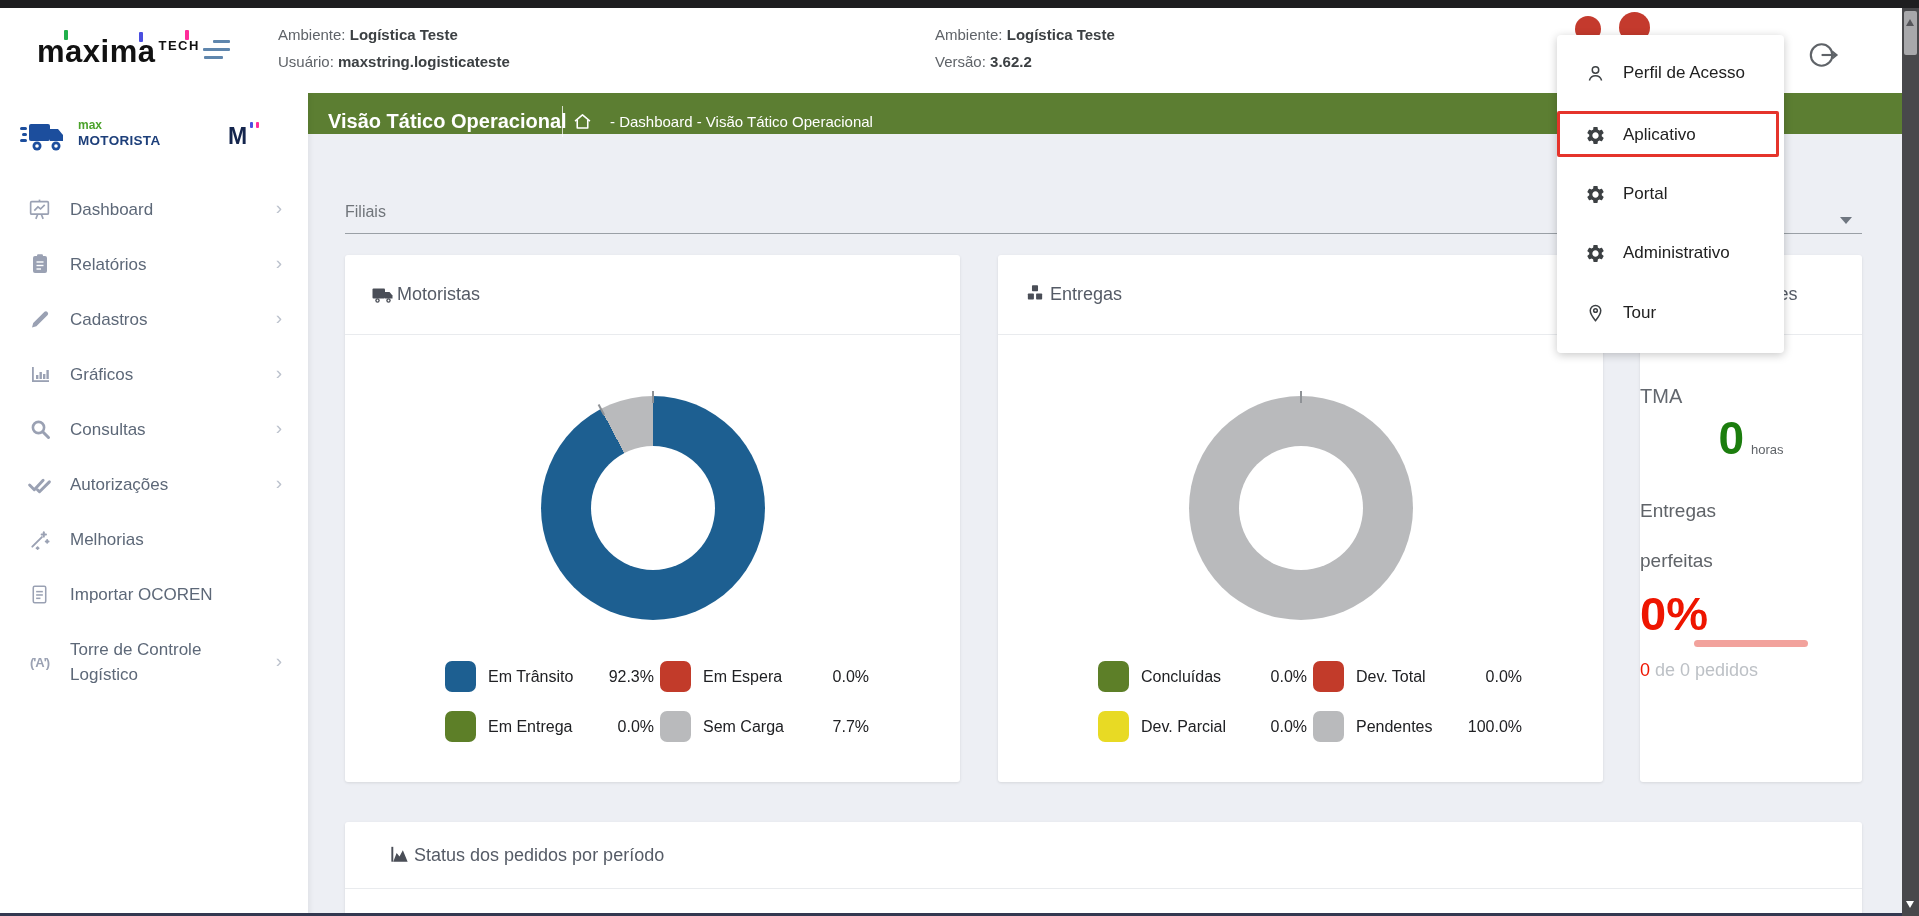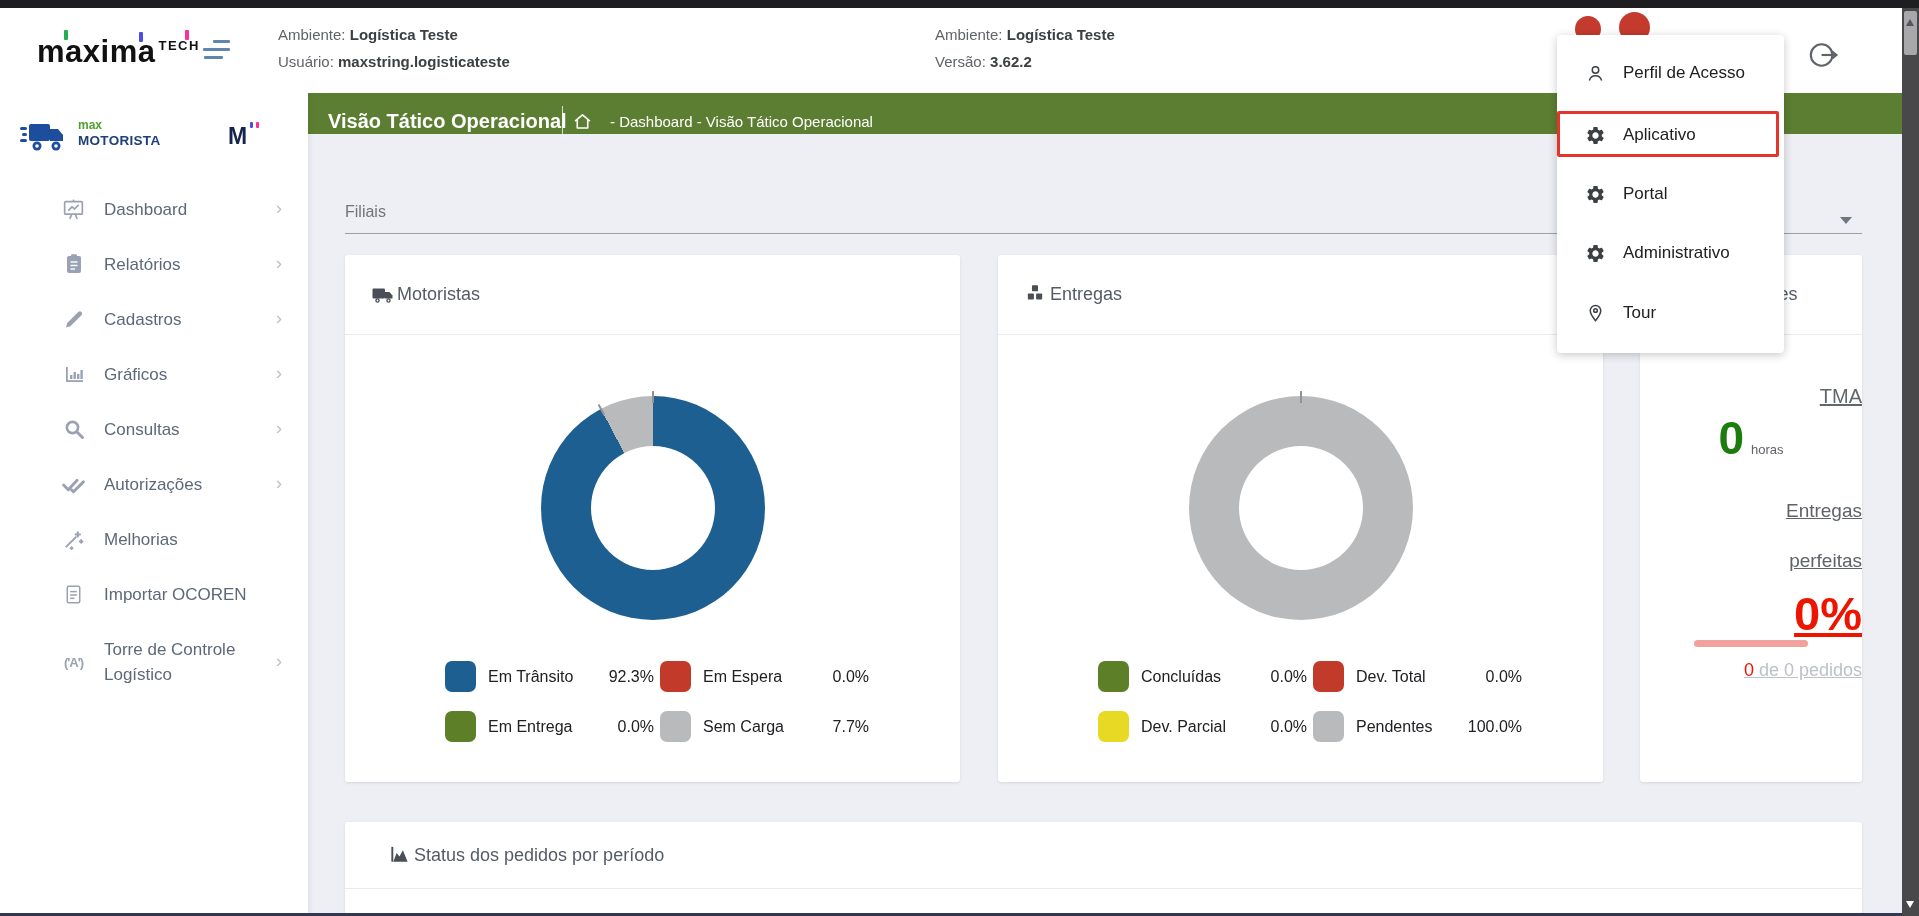--- a/index.html
+++ b/index.html
@@ -41,21 +41,21 @@
   .sidebar { position:absolute; left:0; top:93px; width:308px; height:823px; background:#fff; box-shadow:2px 0 5px rgba(0,0,0,.06); z-index:15; }
   .side-logo { position:absolute; left:20px; top:24px; height:40px; }
   .truck-logo { position:absolute; left:0; top:3px; }
   .side-logo-text { position:absolute; left:58px; top:2px; line-height:1; }
   .side-logo-max { font-size:12px; font-weight:bold; color:#4ca32c; display:block; margin-bottom:1px; }
   .side-logo-mot { font-size:13.5px; font-weight:bold; color:#1d3f7a; letter-spacing:.3px; }
   .mini-logo { position:absolute; left:228px; top:30px; font-size:23px; font-weight:bold; color:#14254d; }
   .mini-tick { position:absolute; width:3px; height:6px; border-radius:1px; top:-1px; }
   .mini-tick-b { background:#4b4fe0; left:22px; }
   .mini-tick-p { background:#ff2d9a; left:28px; }
-  .nav-item { position:absolute; left:0; width:308px; display:flex; align-items:center; padding-left:60px; cursor:pointer; }
+  .nav-item { position:absolute; left:0; width:308px; display:flex; align-items:center; padding-left:26px; cursor:pointer; }
   .nav-icon { width:27px; height:27px; color:#9aa1b3; margin-right:17px; flex:none; display:flex; align-items:center; justify-content:center; }
   .nav-label { font-size:17px; color:#5d6878; line-height:25px; }
   .nav-chev { position:absolute; right:26px; font-size:19px; color:#bcc2cd; top:50%; transform:translateY(-56%); }
   .antenna-txt { font-size:13px; font-weight:bold; color:#9aa1b3; letter-spacing:-1px; }
 
   
   .main { position:absolute; left:308px; top:93px; width:1594px; height:823px; background:#edeff4; overflow:hidden; }
   .greenbar { position:absolute; left:0; top:0; width:1594px; height:41px; background:#5c7e32; display:flex; align-items:center; }
   .page-title { position:absolute; left:20px; top:0; height:57px; display:flex; align-items:center; font-size:20px; font-weight:bold; color:#fff; }
   .gb-divider { position:absolute; left:254px; top:13px; width:1px; height:31px; background:rgba(255,255,255,.75); }
@@ -83,21 +83,21 @@
   .tickrot { position:absolute; inset:0; pointer-events:none; }
   .seg-tick { position:absolute; left:50%; top:-5px; width:2px; height:12px; margin-left:-1px; background:#8f9296; }
 
   .legend { position:absolute; left:100px; top:406px; display:grid; grid-template-columns:215px 215px; row-gap:19px; }
   .leg-item { display:flex; align-items:center; height:31px; }
   .leg-swatch { width:31px; height:31px; border-radius:7px; margin-right:12px; flex:none; }
   .leg-label { font-size:16px; color:#202124; width:104px; }
   .leg-value { font-size:16px; color:#202124; width:62px; text-align:right; }
 
   .ind-title { position:absolute; left:0; top:0; width:100%; height:80px; border-bottom:1px solid #e9ebee; display:flex; align-items:center; justify-content:center; font-size:18px; color:#555b66; }
-  .ind-line { position:absolute; left:0; width:100%; text-align:right;text-decoration:underline; }
+  .ind-line { position:absolute; left:0; width:100%; text-align:left; }
   .tma-label { top:130px; font-size:20px; color:#62676e; }
   .tma-row { position:absolute; left:0; top:160px; width:100%; display:flex; justify-content:center; align-items:baseline; gap:7px; }
   .tma-zero { font-size:46px; font-weight:bold; color:#1c7d0e; line-height:1; }
   .tma-unit { font-size:13px; color:#5f6368; }
   .perf-1 { top:245px; font-size:19px; color:#5f6368; }
   .perf-2 { top:295px; font-size:19px; color:#5f6368; }
   .perf-val { top:335px; font-size:47px; font-weight:bold; color:#ee1500; line-height:1; }
   .perf-bar { position:absolute; left:50%; transform:translateX(-50%); top:385px; width:114px; height:7px; border-radius:4px; background:#f2a29c; }
   .perf-orders { top:405px; font-size:18px; color:#bdc1c6; }
   .perf-orders .oz { color:#ee1500; }

